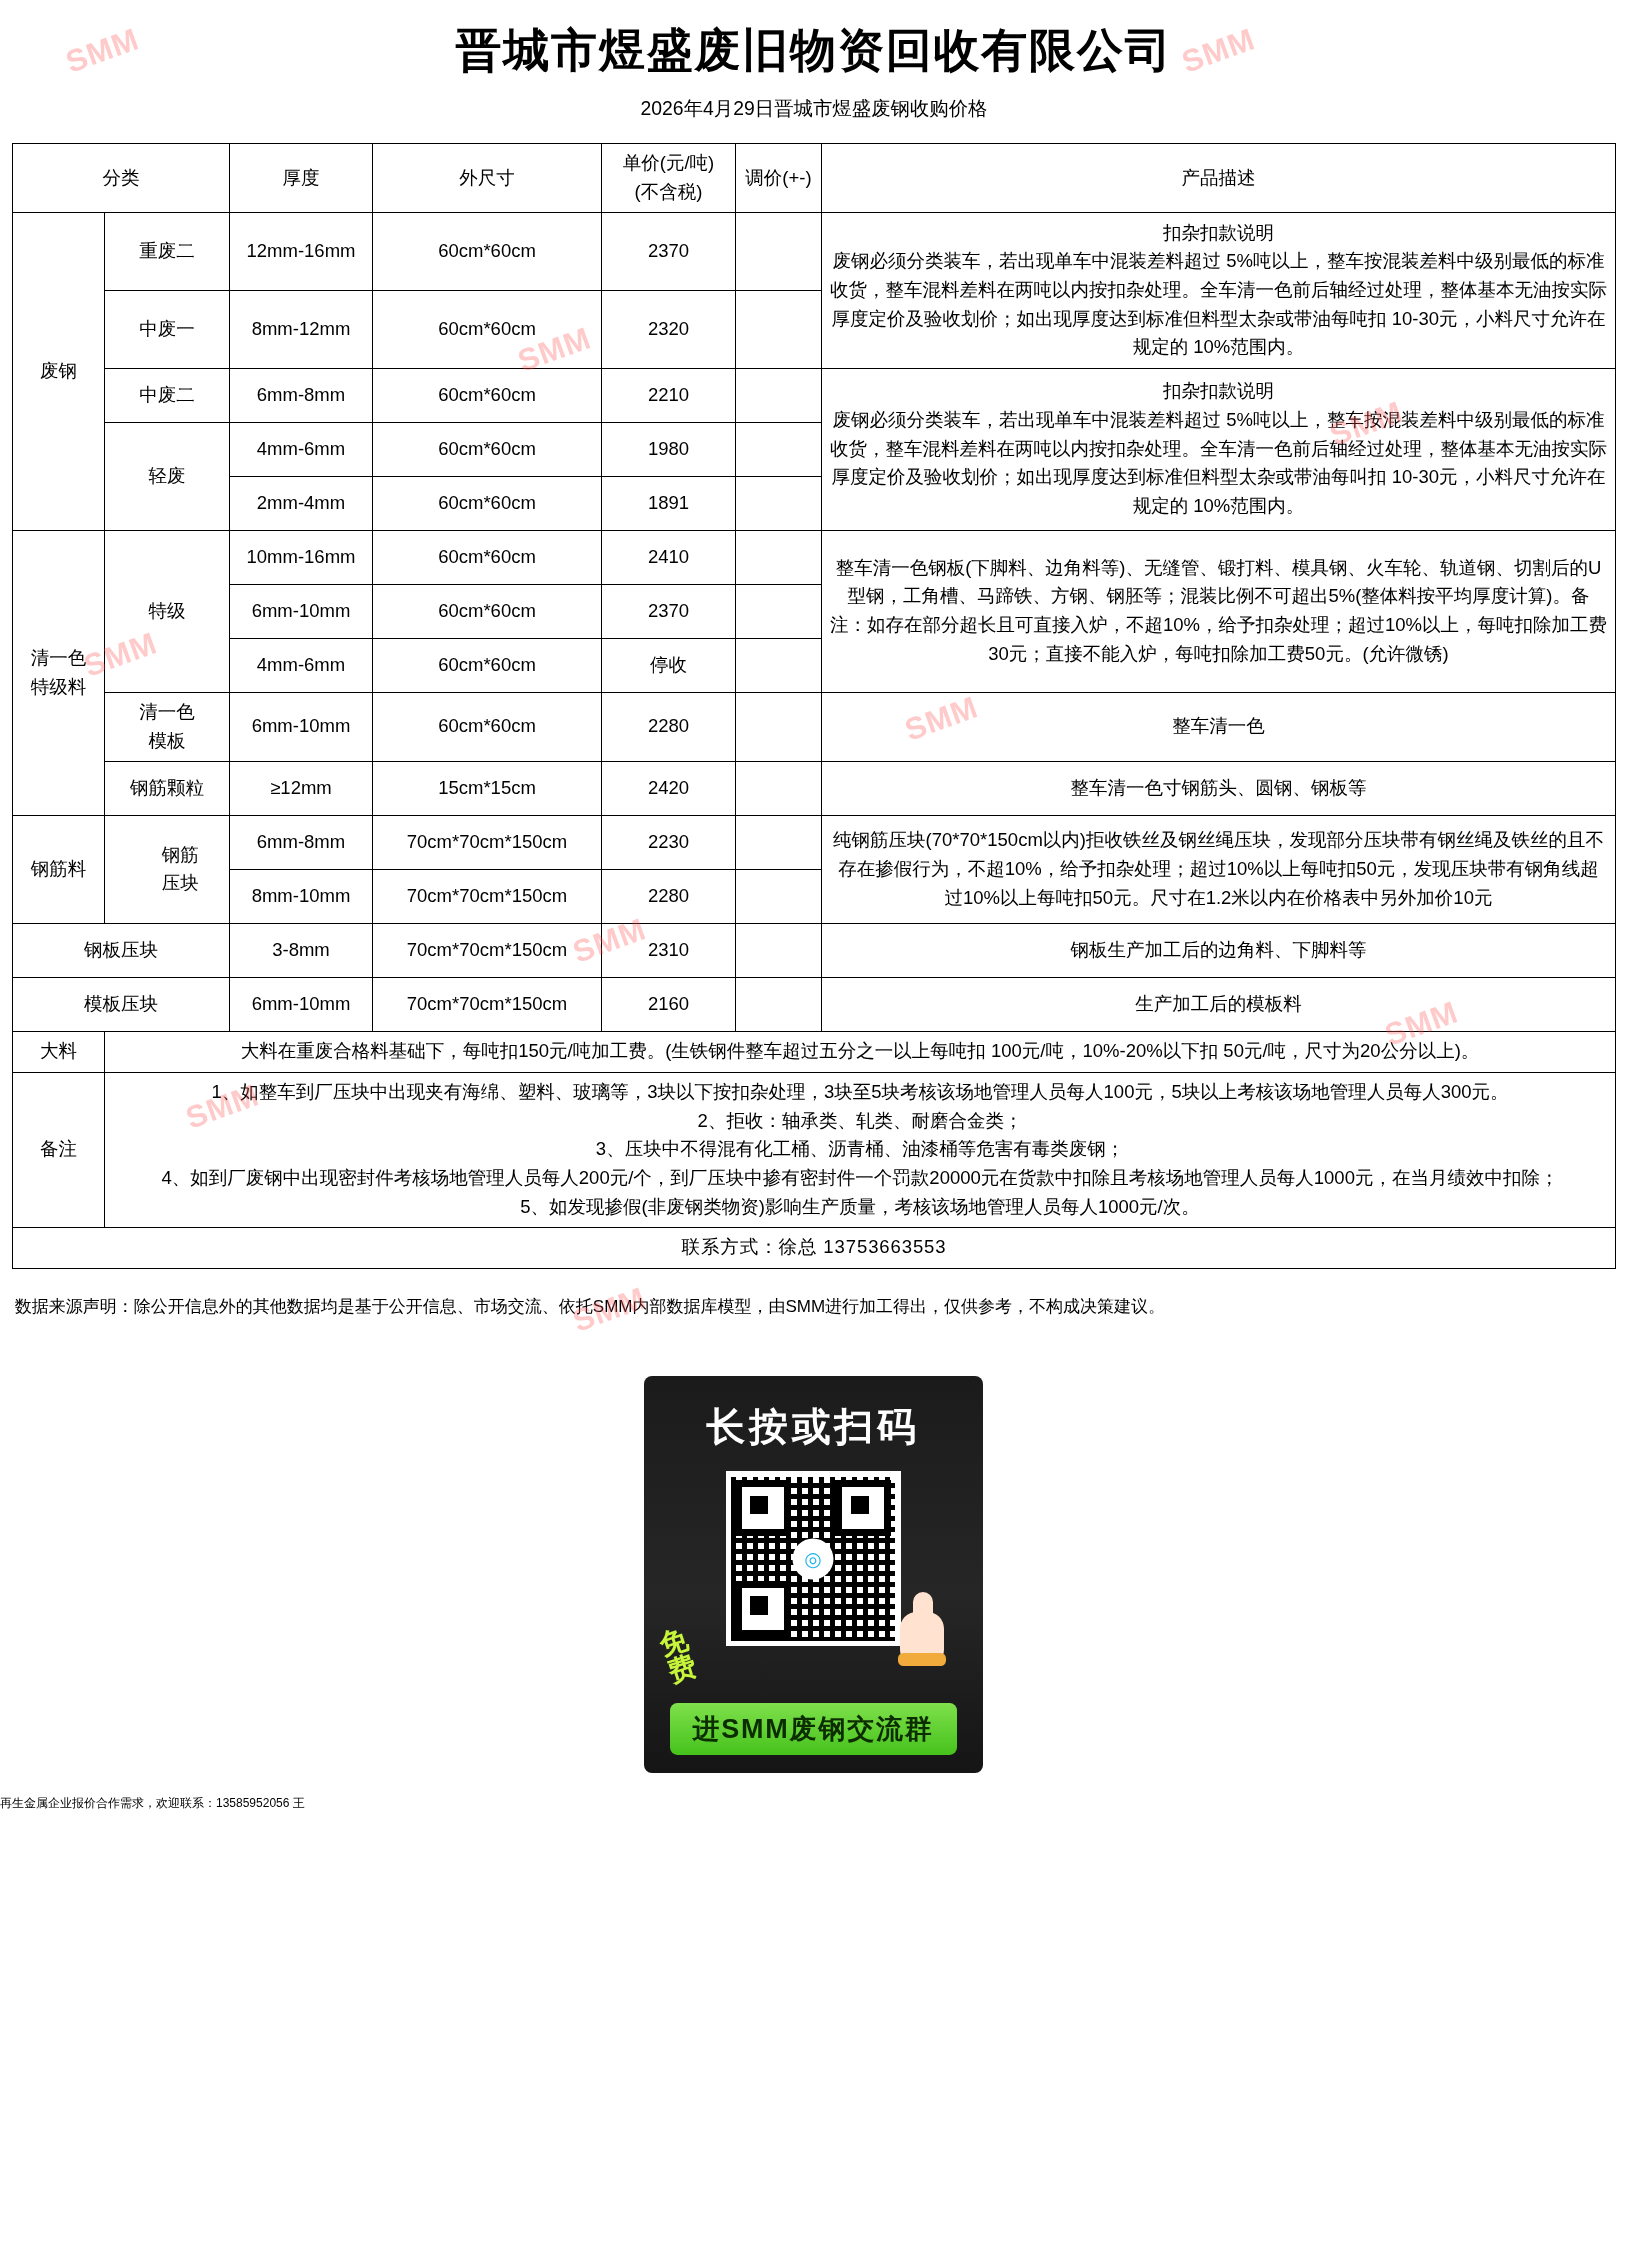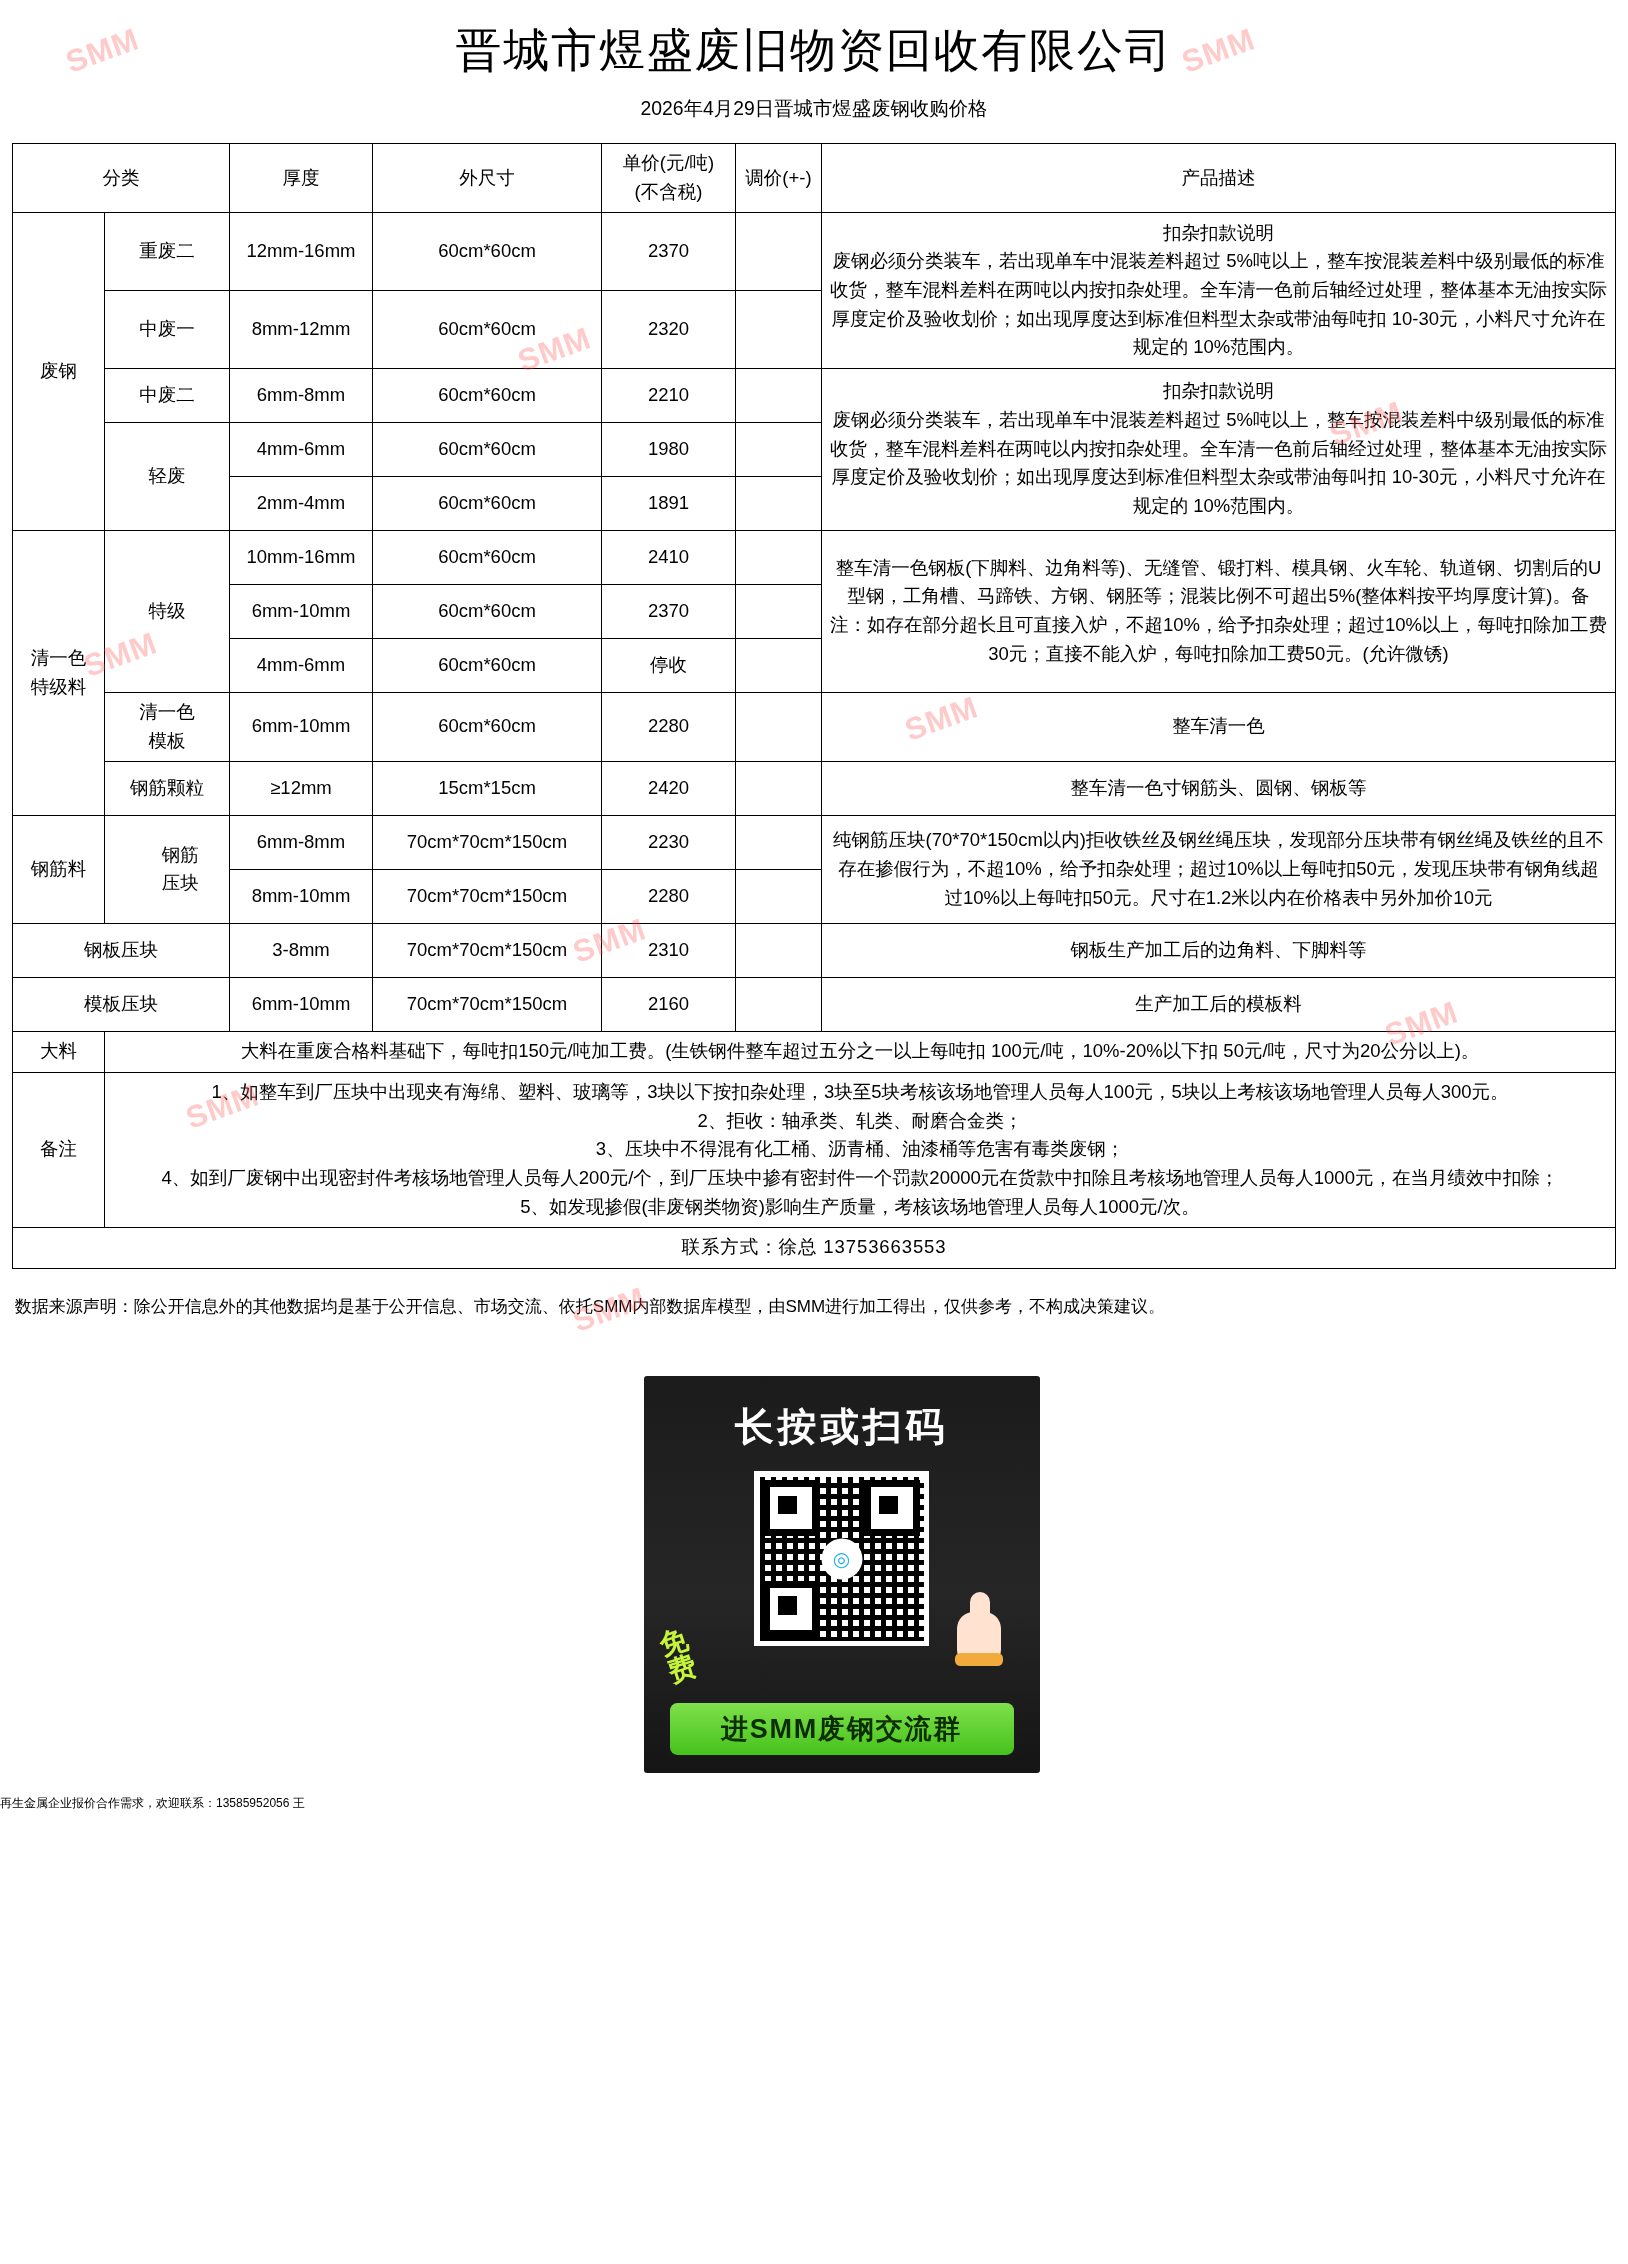--- a/index.html
+++ b/index.html
@@ -18,21 +18,21 @@
     font-weight:bold;
     color:rgba(255,80,80,0.30);
     transform:rotate(-20deg);
     pointer-events:none;
     letter-spacing:0.9px;
     font-family:"Liberation Sans",sans-serif;
   }
   .title{
     text-align:center;
     font-size:46px;
-    font-weight:normal;
+    font-weight:bold;
     letter-spacing:1.8px;
     padding-top:20px;
     font-family:"Liberation Sans","DejaVu Sans",sans-serif;
   }
   .subtitle{
     text-align:center;
     font-size:19.4px;
     padding:13px 0 14.8px 0;
   }
   table.main{
@@ -85,23 +85,23 @@
   .src{
     font-size:17px;
     margin:24px 0 0 14.8px;
     line-height:1.7;
   }
   .qr-wrap{
     margin:55px auto 0 auto;
     width:341px;
   }
   .qr-card{
-    width:396px;height:397px;
+    width:339px;height:397px;
     background:linear-gradient(180deg,#1b1b1b 0%,#262626 55%,#151515 100%);
-    border-radius:3px;
+    border-radius:8px;
     position:relative;
     overflow:hidden;
   }
   .qr-head{
     color:#fff;
     font-size:39px;
     font-weight:bold;
     text-align:center;
     padding-top:24px;
     letter-spacing:3.7px;

